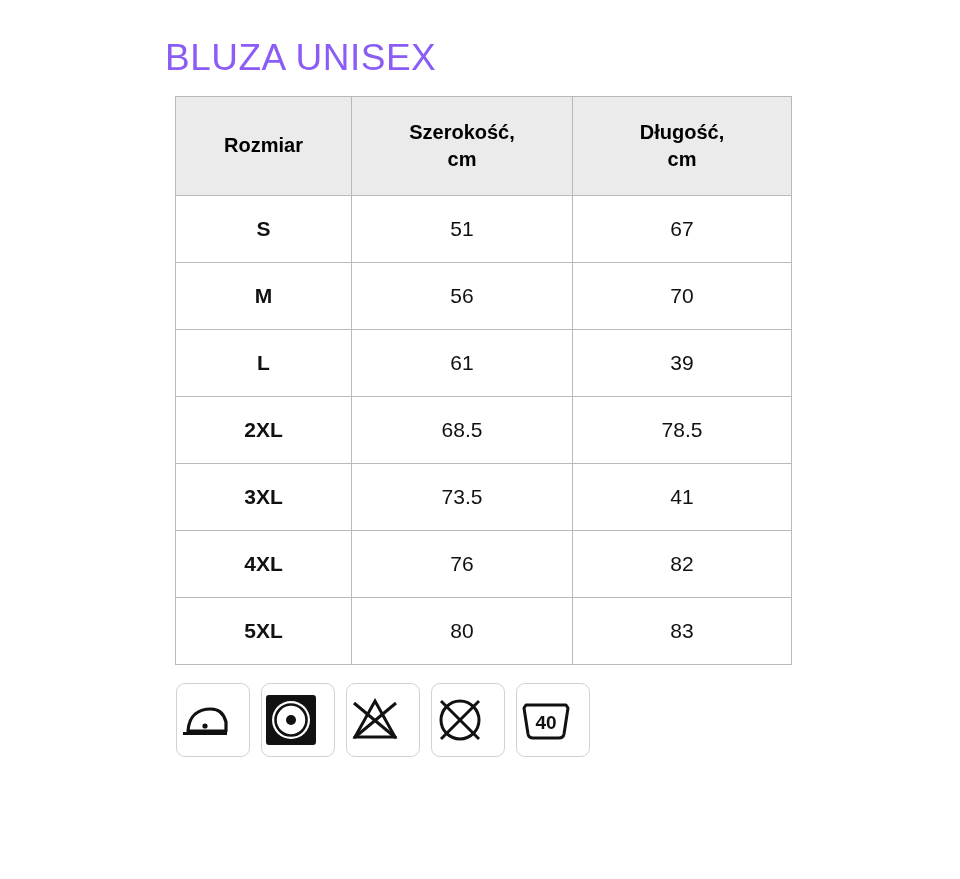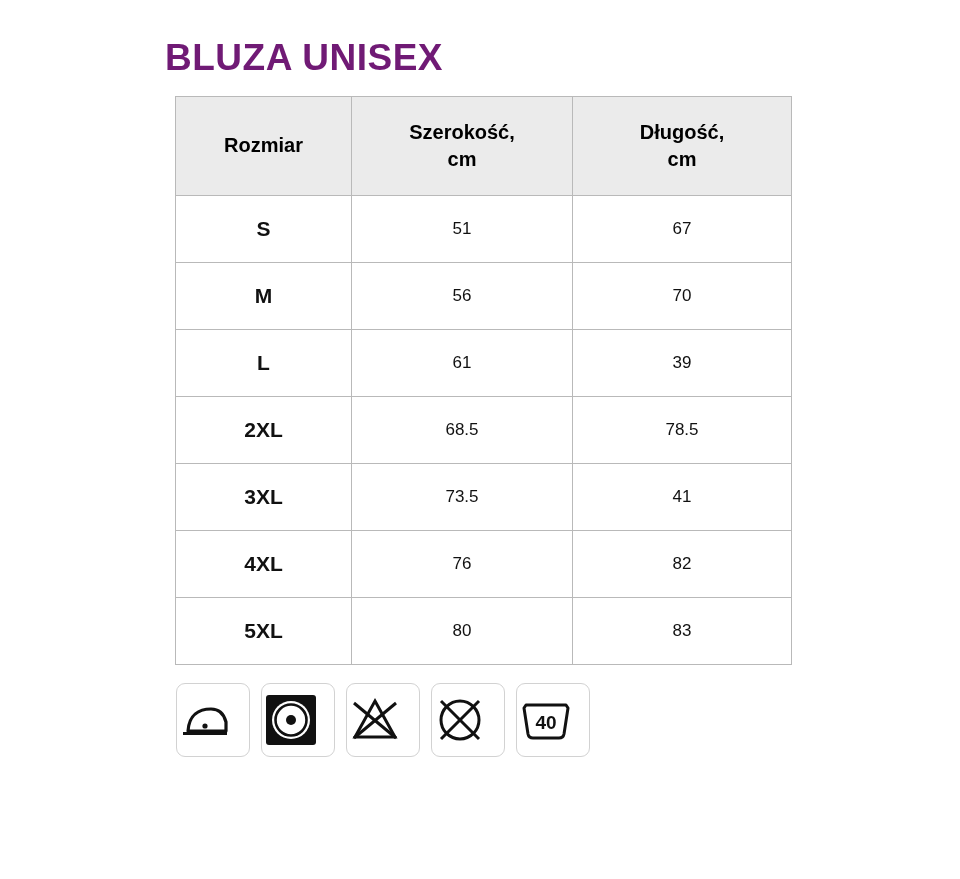--- a/index.html
+++ b/index.html
@@ -16,23 +16,23 @@
     overflow: hidden;
   }
   .page {
     position: absolute;
     left: 163px;
     top: 38px;
     width: 620px;
   }
   .title {
     font-size: 37px;
-    font-weight: bold;
+    font-weight: normal;
     letter-spacing: 0.5px;
-    color: #701a75;
+    color: #8b5cf6;
     margin: 0 0 17px 2px;
     line-height: 1.1;
   }
   table.size-table {
     border-collapse: collapse;
     width: 577px;
     table-layout: fixed;
     margin-left: 12px;
   }
   table.size-table th,
@@ -48,21 +48,21 @@
     color: #000000;
     height: 90px;
     line-height: 1.35;
     padding: 4px 6px;
   }
   table.size-table thead th.col-size { width: 163px; }
   table.size-table thead th.col-width { width: 208px; }
   table.size-table thead th.col-length { width: 206px; text-align: center; }
   table.size-table tbody td {
     height: 62px;
-    font-size: 17px;
+    font-size: 21px;
     color: #111111;
     background: #ffffff;
     padding: 2px 6px;
   }
   table.size-table tbody td.size-cell {
     font-weight: bold;
     font-size: 21px;
   }
   .care-row {
     display: flex;

